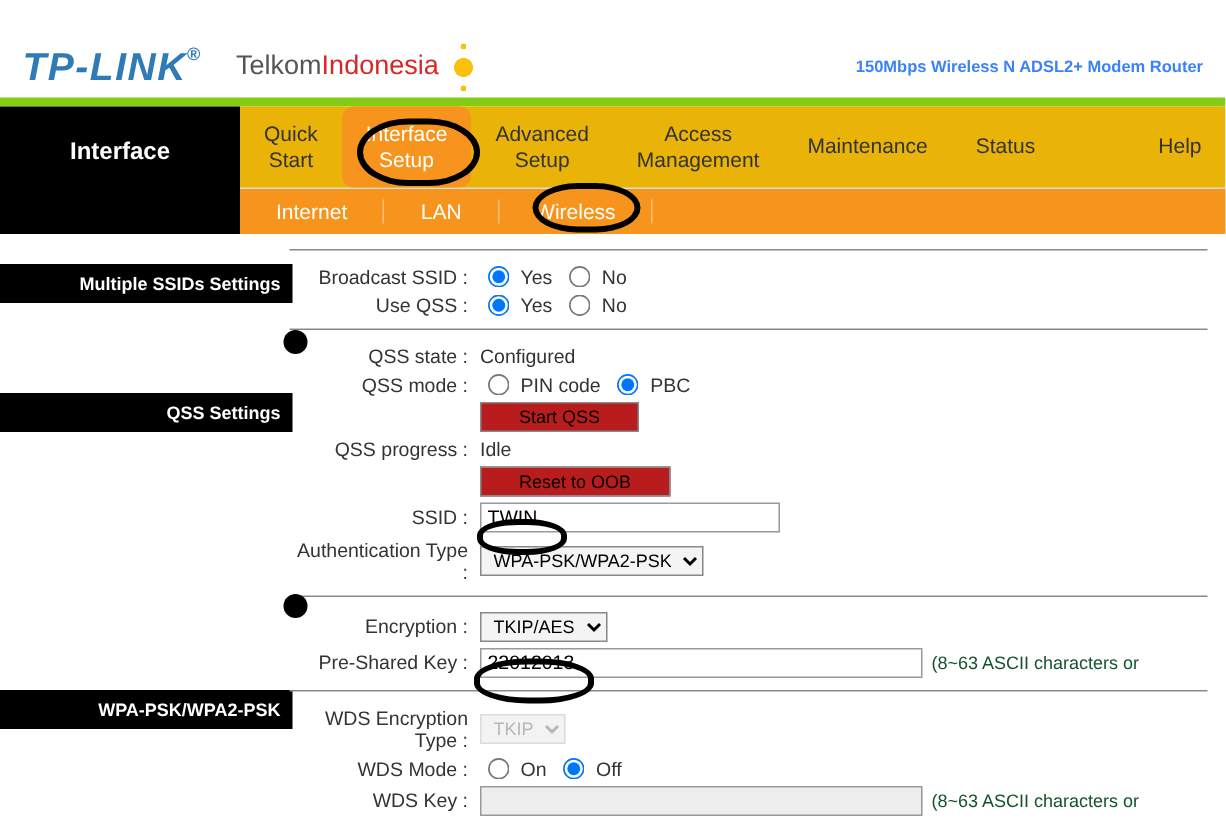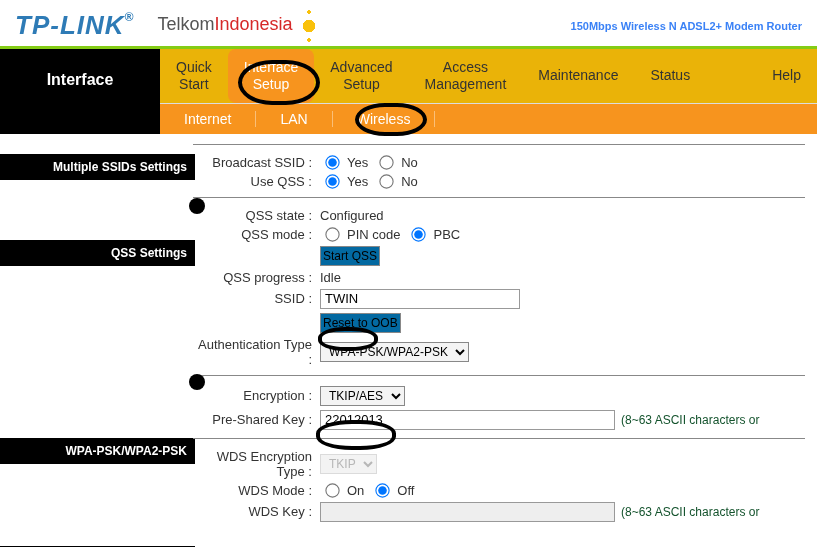--- a/index.html
+++ b/index.html
@@ -8,21 +8,22 @@
     font-family: Arial, sans-serif;
     font-size: 13px;
     color: #333;
     background: #fff;
     width: 817px;
   }
   .header {
     display: flex;
     align-items: center;
     padding: 10px 15px 5px 15px;
-    border-bottom: 3px solid #84cc16;
+    border-bottom: 6px solid #84cc16;
+    margin-top: 19px;
   }
   .logo {
     display:flex;
     align-items:center;
     gap:8px;
   }
   .tplink {
     font-family: Arial, sans-serif;
     font-weight: bold;
     font-size: 26px;
@@ -146,23 +147,23 @@
   }
   .val { display:flex; align-items:center; gap:6px; flex-wrap:wrap;}
   input[type=text] {
     border:1px solid #999;
     padding:2px 4px;
     font-size:13px;
     height:20px;
   }
   button {
     font-size:12px;
-    padding:2px 2px;
+    padding:2px 25px;
     border:1px solid #888;
-    background:#0369a1;
+    background:#b91c1c;
     cursor:pointer;
   }
   select {
     font-size:12px;
     border:1px solid #888;
     padding:1px 4px;
     background:#f4f4f4;
   }
   .radio { transform:scale(1.1); margin:0 2px 0 6px;}
   .hint { font-size:12px; color:#14532d; }
@@ -268,29 +269,29 @@
         <div class="lbl"></div>
         <div class="val">
             <button>Start QSS</button>
           </div>
       </div>
       <div class="row">
         <div class="lbl">QSS progress :</div>
         <div class="val">Idle</div>
       </div>
       <div class="row">
+        <div class="lbl"></div>
+        <div class="val">
+            <button>Reset to OOB</button>
+          </div>
+      </div>
+      <div class="row">
         <div class="lbl">SSID :</div>
         <div class="val">
             <input type="text" style="width: 200px;" value="TWIN">
-          </div>
-      </div>
-      <div class="row">
-        <div class="lbl"></div>
-        <div class="val">
-            <button>Reset to OOB</button>
           </div>
       </div>
       <div class="row">
         <div class="lbl">Authentication Type :</div>
         <div class="val">
             <select><option>WPA-PSK/WPA2-PSK</option></select>
           </div>
       </div>
 
       <div class="dot" style="top:240px"></div>

